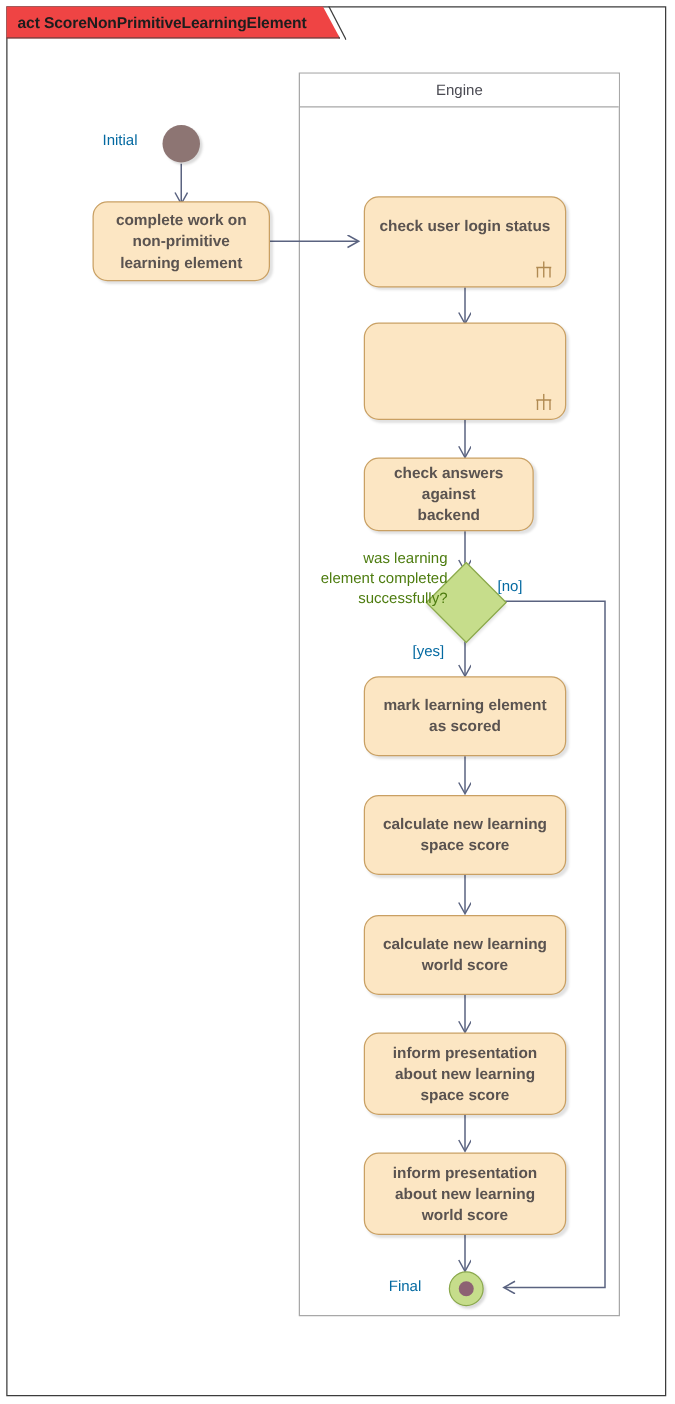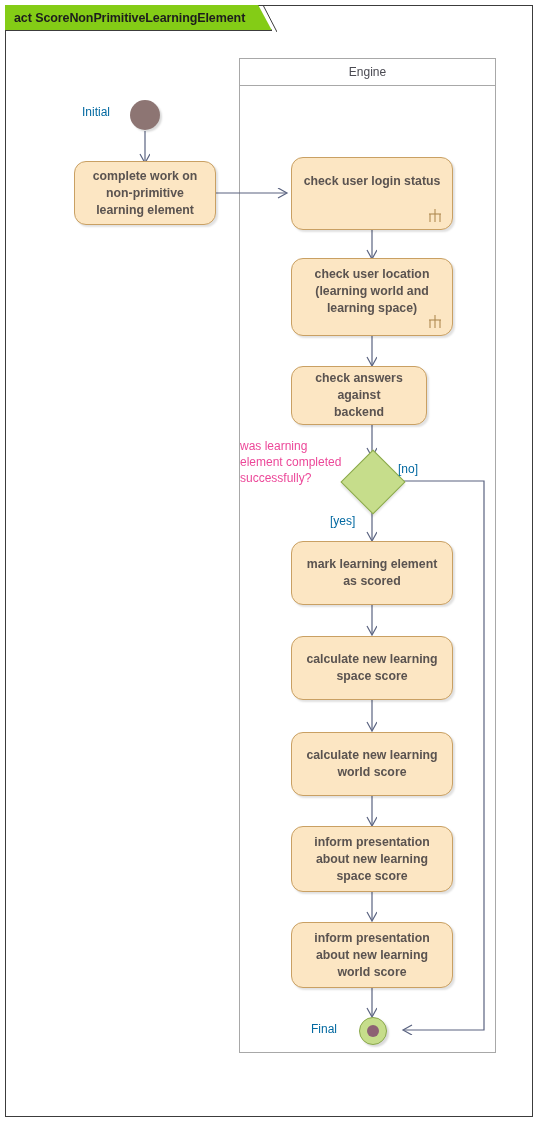--- a/index.html
+++ b/index.html
@@ -15,21 +15,21 @@
     border:1px solid #3c3c3c;box-sizing:border-box;background:#fff;
   }
   
   #title-tab{
     position:absolute;left:5px;top:5px;height:26px;
     box-sizing:border-box;
     display:flex;align-items:center;
     padding:0 26px 0 9px;
     font-size:12.5px;font-weight:bold;color:#1d1d1d;
     letter-spacing:-0.1px;white-space:nowrap;
-    background:#84cc16;
+    background:#ef4444;
     border-right:1px solid #3c3c3c;
     border-bottom:1px solid #3c3c3c;
     -webkit-clip-path:polygon(0 0,calc(100% - 14px) 0,100% 100%,0 100%);
     clip-path:polygon(0 0,calc(100% - 14px) 0,100% 100%,0 100%);
   }
   #title-tab-line{
     position:absolute;left:5px;top:5px;width:272px;height:27px;pointer-events:none;
   }
 
   
@@ -83,22 +83,22 @@
   
   #decision{
     position:absolute;width:44px;height:44px;
     background:#c6dd8b;border:1px solid #8aa84c;
     transform:rotate(45deg);
     box-shadow:2px 2px 2px rgba(0,0,0,.10);
   }
 
   
   .tlabel{
-    position:absolute;font-size:12px;color:#ec4899;
-    text-align:left;line-height:16px;white-space:pre-line;
+    position:absolute;font-size:12px;color:#4d7c0f;
+    text-align:right;line-height:16px;white-space:pre-line;
   }
   .glabel{
     position:absolute;font-size:12px;color:#0369a1;white-space:nowrap;
   }
 
   
   #wires{position:absolute;left:0;top:0;width:540px;height:1123px;pointer-events:none;}
 </style>
 </head>
 <body>
@@ -166,23 +166,20 @@
       <path d="M2,5 L14,5"></path>
         <path d="M3,5 L3,13"></path>
         <path d="M8,5 L8,13"></path>
         <path d="M13,5 L13,13"></path>
       <path d="M8,0 L8,5"></path>
     </g>
   </svg>
 </div>
 
 <div class="node" style="left:291px;top:258px;width:162px;height:78px;">
-  <span class="lbl" style="position:relative;top:-6px;">check user location
-(learning world and
-learning space)</span>
   <svg class="rake" viewBox="0 0 16 14">
     <g stroke="#b08a52" stroke-width="1.1" fill="none">
       <path d="M2,5 L14,5"></path>
         <path d="M3,5 L3,13"></path>
         <path d="M8,5 L8,13"></path>
         <path d="M13,5 L13,13"></path>
       <path d="M8,0 L8,5"></path>
     </g>
   </svg>
 </div>

